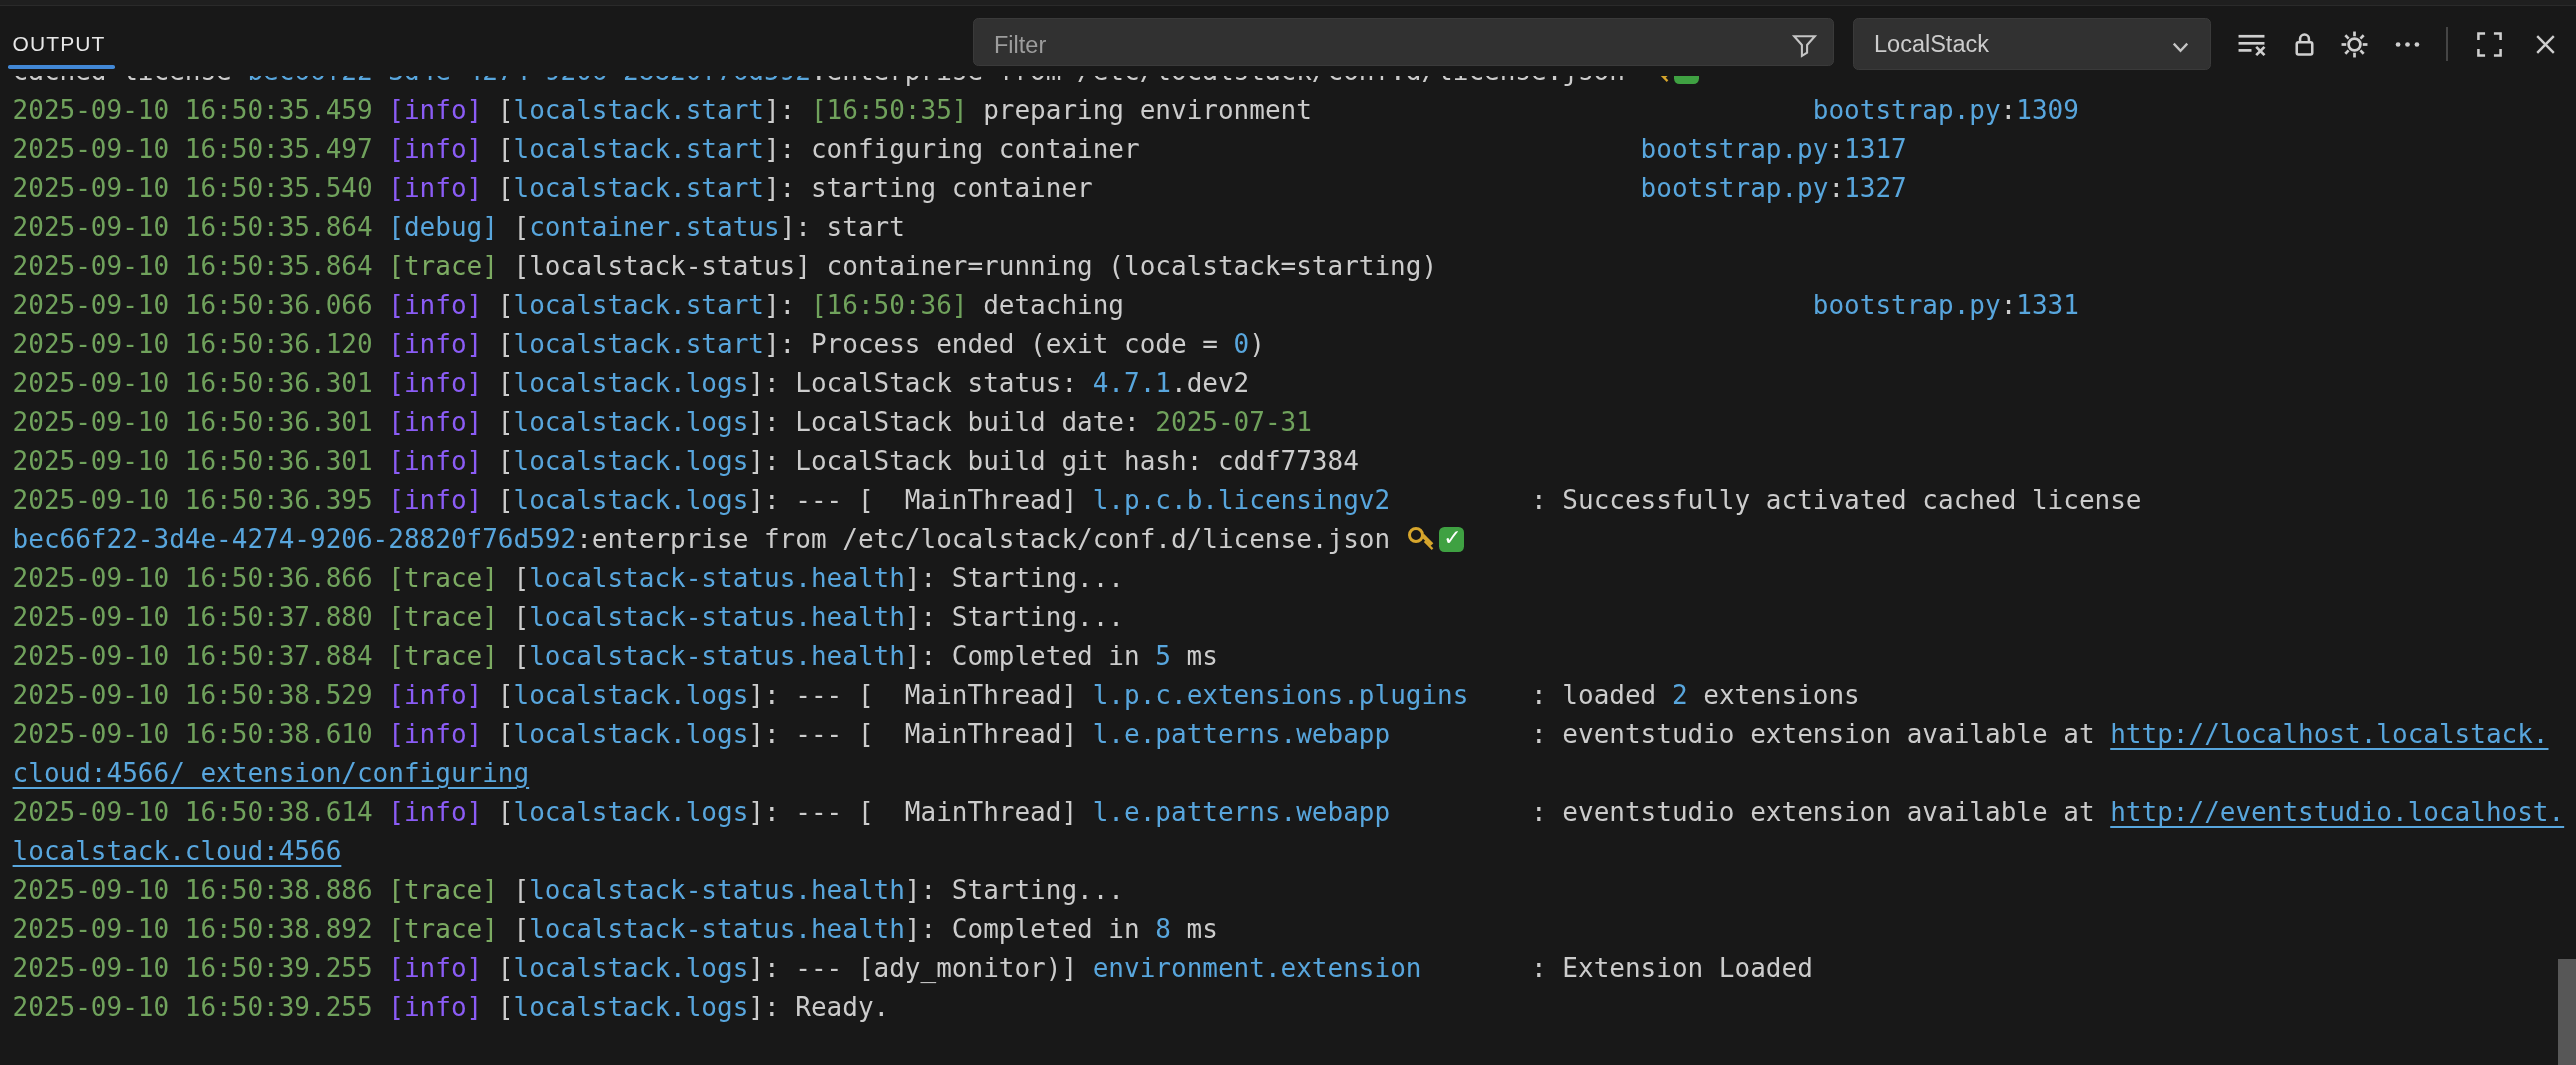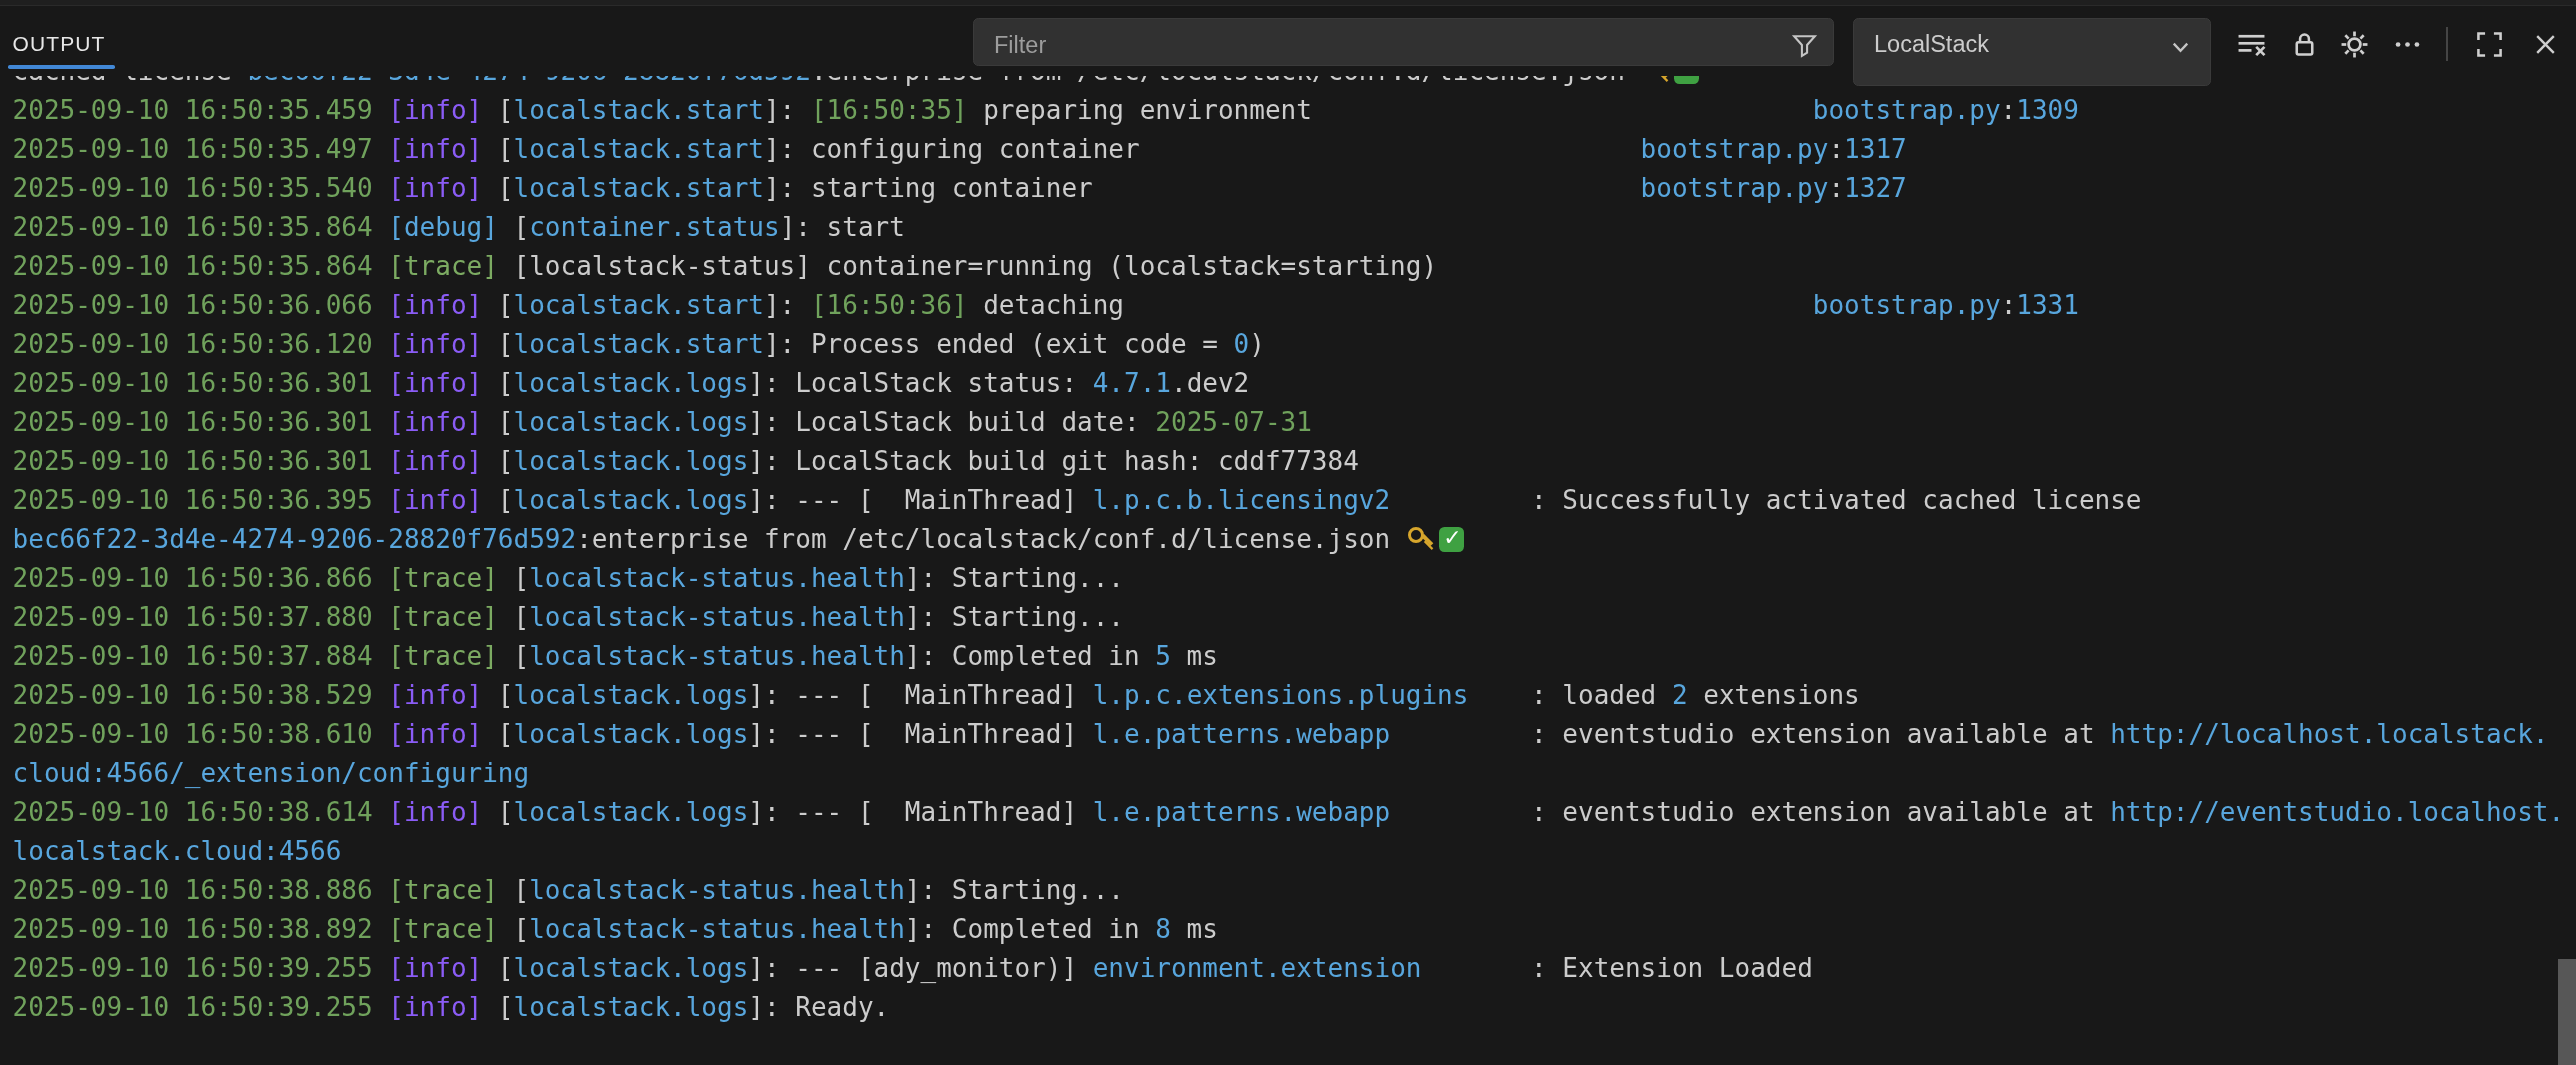--- a/index.html
+++ b/index.html
@@ -10,39 +10,39 @@
              border-bottom:0.9px solid #2a2a2a;z-index:6;}
   
   .header{position:absolute;top:0;left:0;right:16px;height:76px;background:#181818;z-index:5;}
   .tab{position:absolute;left:8.1px;top:27px;width:110px;height:42px;cursor:pointer;}
   .tab .lbl{position:absolute;left:4.5px;top:4.5px;font-size:21px;letter-spacing:1.1px;color:#e7e7e7;}
   .tab .underline{position:absolute;left:0;bottom:0;width:107px;height:3.6px;background:#4288d6;border-radius:1.8px;}
   .filter{position:absolute;left:973px;top:18px;width:861px;height:48px;background:#313131;
           border:0.9px solid #3a3a3a;border-radius:5.4px;box-sizing:border-box;}
   .filter .ph{position:absolute;left:20px;top:12.6px;font-size:23.5px;color:#9d9d9d;}
   .filter .funnel{position:absolute;right:14.5px;top:11.7px;}
-  .select{position:absolute;left:1853px;top:18px;width:358px;height:68px;background:#313131;
+  .select{position:absolute;left:1853px;top:18px;width:358px;height:52px;background:#313131;
           border:0.9px solid #3a3a3a;border-radius:5.4px;box-sizing:border-box;color:#cccccc;}
   .select .val{position:absolute;left:20px;top:11.7px;font-size:23.5px;}
   .select .chev{position:absolute;right:16.3px;top:14.5px;}
   .abtn{position:absolute;top:24.4px;width:40px;height:40px;display:flex;align-items:center;
         justify-content:center;cursor:pointer;}
   .divider{position:absolute;top:27px;left:2446px;width:1.8px;height:34px;background:#454545;}
   svg{display:block;}
   
   .log{position:absolute;top:52px;left:12.6px;right:0;z-index:1;
        font-family:"DejaVu Sans Mono","Liberation Mono",monospace;
        font-size:26px;line-height:39px;}
   .row{white-space:pre;height:39px;}
   .c-ts{color:#70a25c;}
   .c-info{color:#8b5cf6;margin-top:32px;}
   .c-trace{color:#7cab62;}
   .c-blue{color:#58a6dd;}
   .c-txt{color:#cccccc;}
-  .c-link{color:#58a6dd;text-underline-offset:5.4px;cursor:pointer;}
+  .c-link{color:#58a6dd;text-decoration:underline;text-underline-offset:5.4px;cursor:pointer;}
   
   .ic{display:inline-block;width:25px;height:25px;vertical-align:-3.6px;margin:0 2.7px;position:relative;}
   .ic-check{background:#3fa142;border-radius:5.4px;}
   .ic-check::after{content:"\2713";position:absolute;left:4.5px;top:-6.3px;color:#fff;
                    font:bold 22px/36px "DejaVu Sans",sans-serif;}
   .ic-key::before{content:"";position:absolute;left:0;top:0.9px;width:10px;height:10px;
                   border:3.6px solid #d7a62c;border-radius:50%;}
   .ic-key::after{content:"";position:absolute;left:12.6px;top:11.7px;width:12.6px;height:3.6px;
                  background:#d7a62c;transform:rotate(45deg);
                  box-shadow:4.5px 2.7px 0 -0.9px #d7a62c;}

